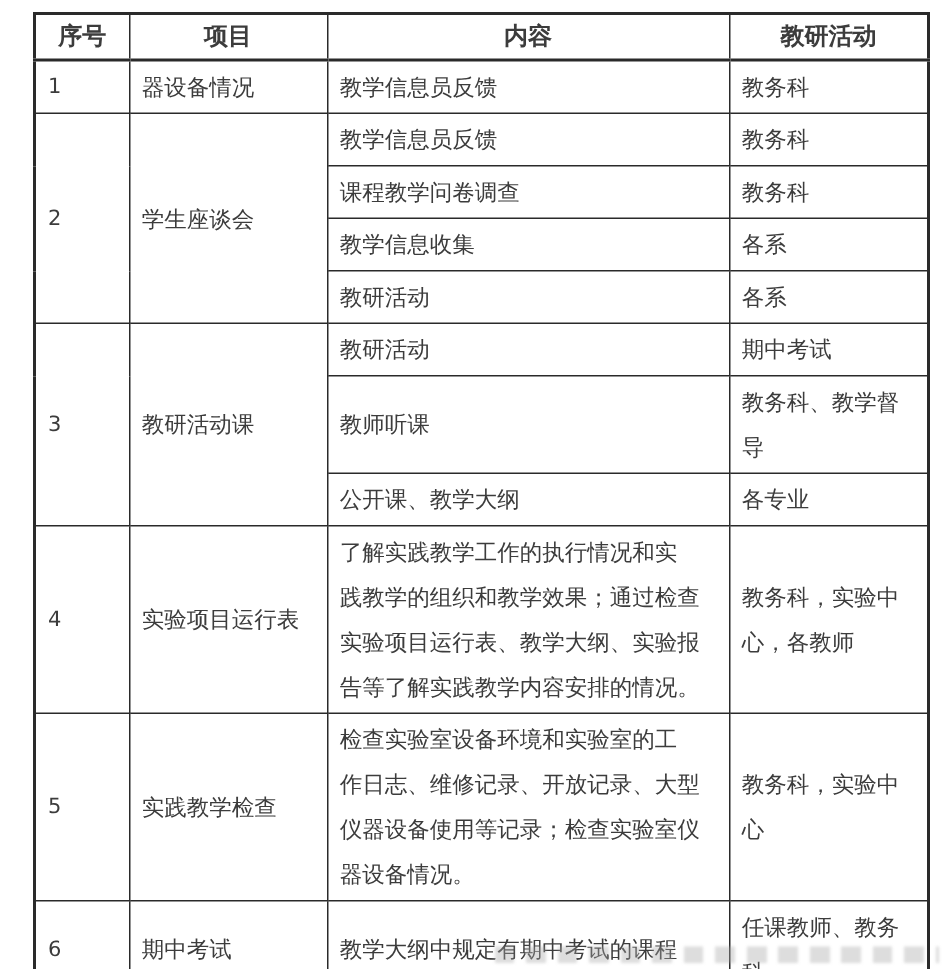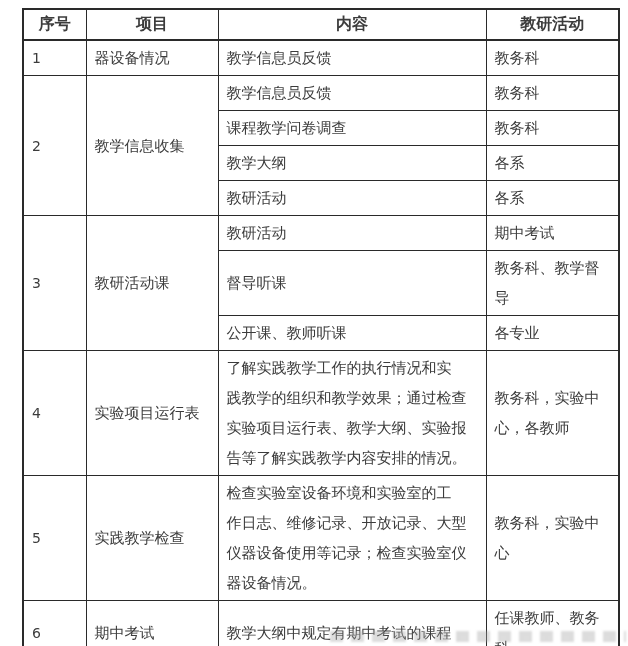--- a/index.html
+++ b/index.html
@@ -80,50 +80,50 @@
 
     <tr class="rh-32">
       <td class="num">1</td>
       <td class="project">器设备情况</td>
       <td class="content">教学信息员反馈</td>
       <td class="dept">教务科</td>
     </tr>
 
     <tr class="rh-32">
       <td class="num" rowspan="4">2</td>
-      <td class="project" rowspan="4">教学信息收集</td>
+      <td class="project" rowspan="4">学生座谈会</td>
       <td class="content">教学信息员反馈</td>
       <td class="dept">教务科</td>
     </tr>
     <tr class="rh-32">
       <td class="content">课程教学问卷调查</td>
       <td class="dept">教务科</td>
     </tr>
     <tr class="rh-32">
-      <td class="content">教学大纲</td>
+      <td class="content">教学信息收集</td>
       <td class="dept">各系</td>
     </tr>
     <tr class="rh-32">
       <td class="content">教研活动</td>
       <td class="dept">各系</td>
     </tr>
 
     <tr class="rh-32">
       <td class="num" rowspan="3">3</td>
       <td class="project" rowspan="3">教研活动课</td>
       <td class="content">教研活动</td>
       <td class="dept">期中考试</td>
     </tr>
     <tr class="rh-64">
-      <td class="content">督导听课</td>
+      <td class="content">教师听课</td>
       <td class="dept">教务科、教学督
 导</td>
     </tr>
     <tr class="rh-32">
-      <td class="content">公开课、教师听课</td>
+      <td class="content">公开课、教学大纲</td>
       <td class="dept">各专业</td>
     </tr>
 
     <tr class="rh-124">
       <td class="num">4</td>
       <td class="project">实验项目运行表</td>
       <td class="content">了解实践教学工作的执行情况和实
 践教学的组织和教学效果；通过检查
 实验项目运行表、教学大纲、实验报
 告等了解实践教学内容安排的情况。</td>

